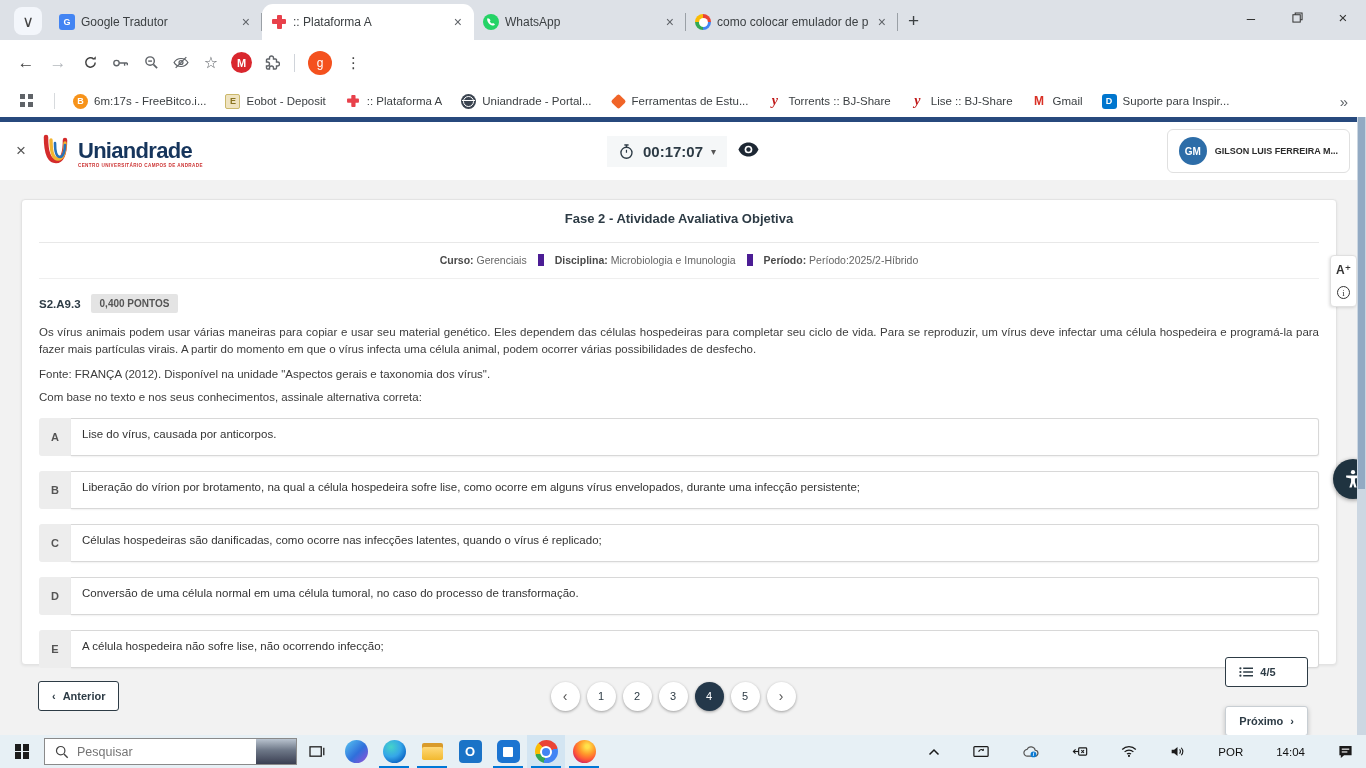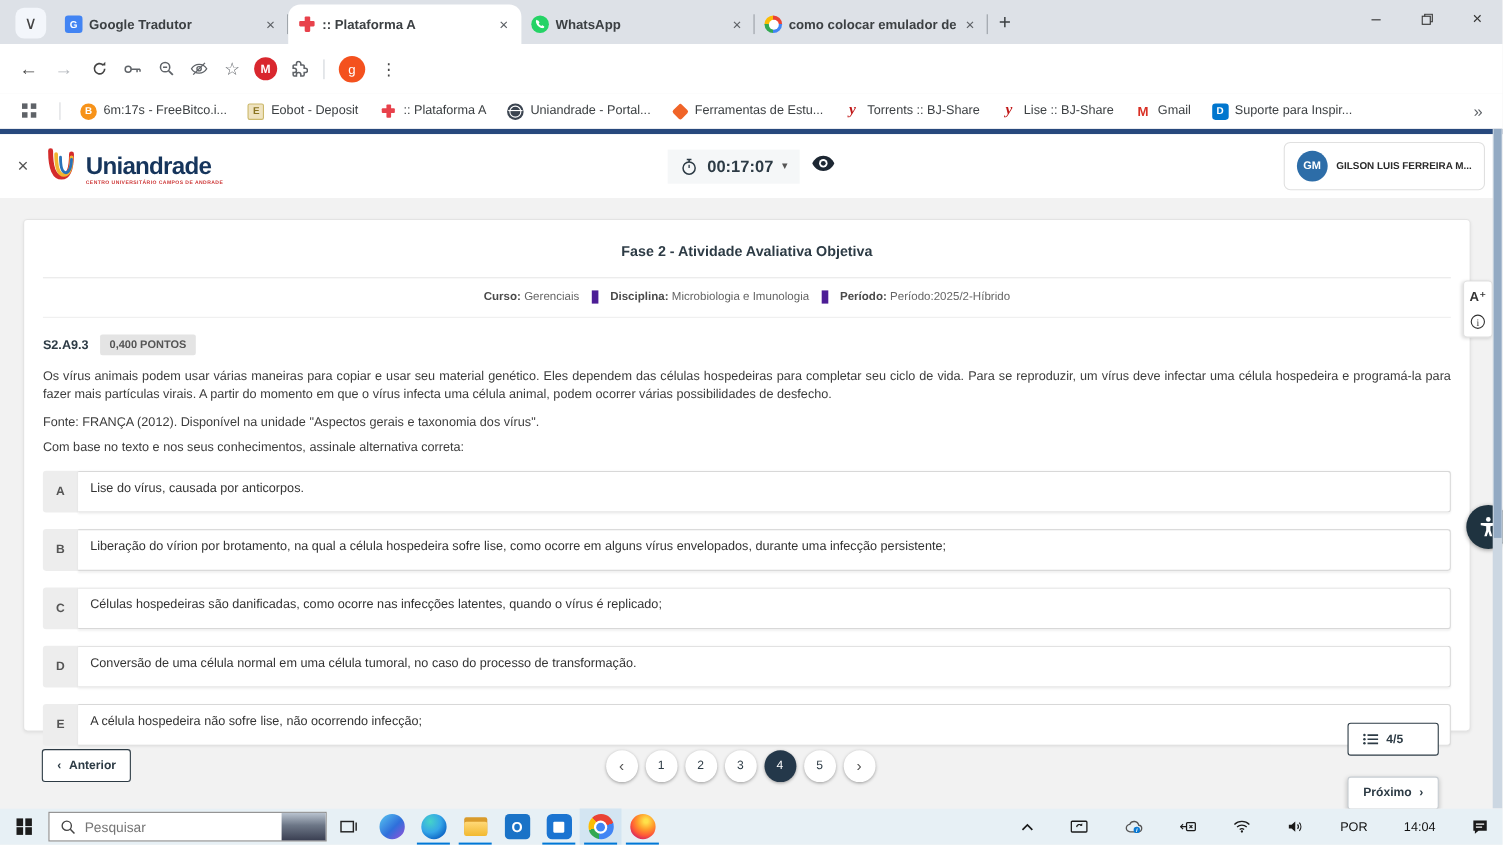--- a/index.html
+++ b/index.html
@@ -6,21 +6,21 @@
   html,body { width:1366px; height:768px; overflow:hidden; }
   body { font-family:"Liberation Sans","DejaVu Sans",sans-serif; background:#f2f2f2; }
 
   
   .tabbar { height:40px; background:#dde1e7; display:flex; align-items:flex-end; position:relative; padding-left:10px; }
   .tab-search { width:28px; height:28px; border-radius:8px; background:#f3f6fb; display:flex; align-items:center; justify-content:center; margin:0 8px 5px 4px; color:#444; }
   .tab { width:212px; height:36px; display:flex; align-items:center; padding:0 9px; color:#3c4043; font-size:12px; position:relative; }
   .tab:not(.active):after { content:""; position:absolute; right:0; top:9px; height:18px; width:1px; background:#9aa0a6; }
   .tab.active { background:#fff; border-radius:11px 11px 0 0; }
   .tab.active:after { display:none; }
-  .tab-title { flex:1; white-space:nowrap; overflow:hidden; margin:0 6px;font-weight:bold; }
+  .tab-title { flex:1; white-space:nowrap; overflow:hidden; margin:0 6px; }
   .tab-close { font-size:14px; color:#5f6368; padding:0 3px; }
   .fav { width:16px; height:16px; display:flex; align-items:center; justify-content:center; flex:none; }
   .fav-gt { background:#4284f3; border-radius:3px; color:#fff; font-size:9px; font-weight:bold; }
   .fav-plus { position:relative; }
   .fav-plus i { position:absolute; background:#e8414b; border-radius:1px; }
   .fav-plus i.v { left:6px; top:1px; width:5px; height:14px; }
   .fav-plus i.h { left:1px; top:5px; width:14px; height:5px; }
   .fav-wa { background:#25d366; border-radius:50%; }
   .fav-g { border-radius:50%; background:conic-gradient(#ea4335 0 25%, #4285f4 0 50%, #34a853 0 75%, #fbbc05 0 100%); position:relative; }
   .fav-g:before { content:""; position:absolute; inset:3.5px; background:#fff; border-radius:50%; }
@@ -71,21 +71,21 @@
   .logo-tag { font-size:4.6px; color:#cc3333; font-weight:bold; letter-spacing:0.4px; margin-top:1px; }
   .timer-wrap { position:absolute; left:50%; transform:translateX(-50%); display:flex; align-items:center; gap:11px; }
   .timer-box { background:#f5f7f8; padding:7px 11px; display:flex; align-items:center; gap:8px; }
   .timer-time { font-size:15px; font-weight:bold; color:#2d3b45; }
   .timer-caret { font-size:10px; color:#555; }
   .user-card { position:absolute; right:16px; border:1px solid #e0e0e0; border-radius:6px; background:#fff; display:flex; align-items:center; gap:8px; padding:7px 11px; }
   .user-avatar { width:28px; height:28px; border-radius:50%; background:#2d6da8; color:#fff; font-size:10px; font-weight:bold; display:flex; align-items:center; justify-content:center; }
   .user-name { font-size:9px; font-weight:bold; color:#2b2b2b; }
 
   .content { padding:19px 29px 0 21px; }
-  .card { background:#fff; border:1px solid #e3e3e3; border-radius:4px; box-shadow:0 1px 3px rgba(0,0,0,.07); height:466px; padding:14px 17px; }
+  .card { background:#fff; border:1px solid #e3e3e3; border-radius:4px; box-shadow:0 1px 3px rgba(0,0,0,.07); height:466px; padding:4px 17px; }
   .quiz-title { text-align:center; font-size:13px; font-weight:bold; color:#2d3b45; margin-top:7px; }
   .title-hr { border:none; border-top:1px solid #e8e8e8; margin-top:16px; }
   .meta-row { display:flex; justify-content:center; margin-top:11px; font-size:10.5px; color:#666; }
   .meta-item { padding:0 11px; border-left:6px solid #4c1d95; white-space:nowrap; }
   .meta-item:first-child { border-left:none; }
   .meta-item b { color:#4a4a4a; }
   .meta-hr { border:none; border-top:1px solid #efefef; margin-top:12px; }
   .qhead { display:flex; align-items:center; gap:10px; margin-top:15px; }
   .qcode { font-size:11.5px; font-weight:bold; color:#2d3b45; }
   .qbadge { background:#e4e4e4; color:#555; font-size:10px; font-weight:bold; padding:4px 9px; border-radius:2px; }

